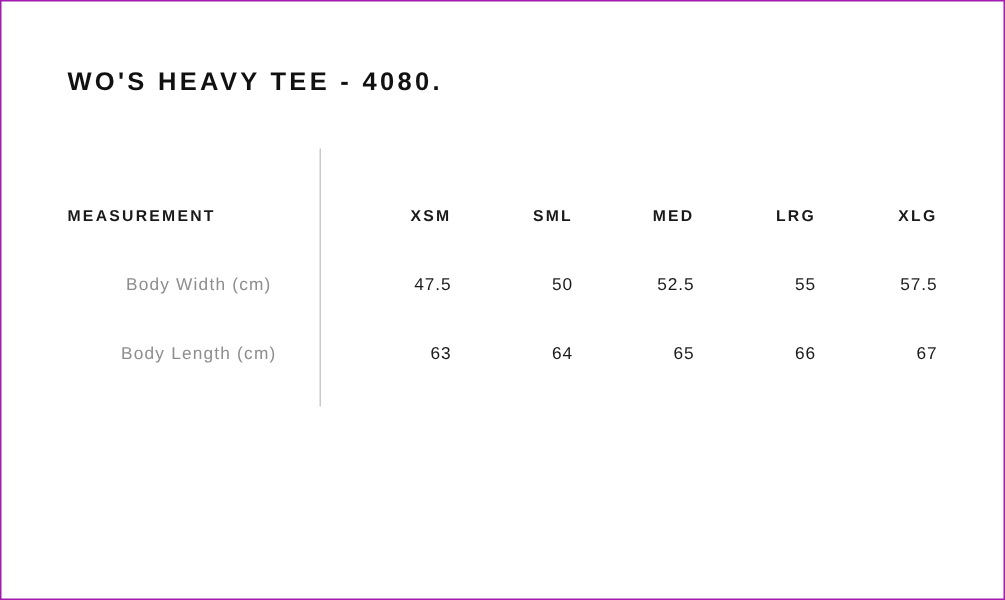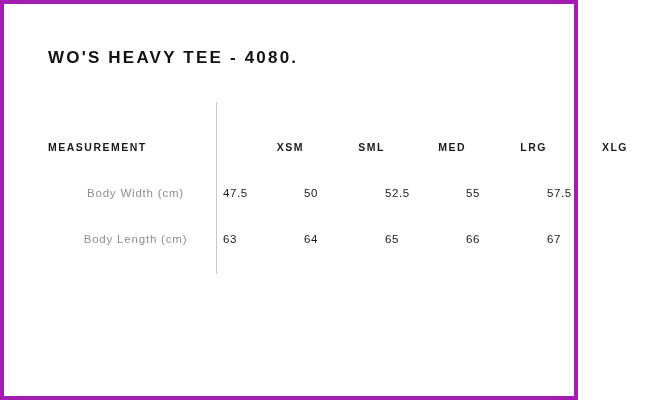--- a/index.html
+++ b/index.html
@@ -8,24 +8,24 @@
     background: #ffffff;
   }
   body {
     width: 670px;
     height: 400px;
     font-family: "Liberation Sans", sans-serif;
     overflow: hidden;
   }
   .page {
     position: relative;
-    width: 578px;
+    width: 670px;
     height: 400px;
     box-sizing: border-box;
-    border: 4px solid #a21caf;
+    border: 1px solid #a21caf;
     background: #ffffff;
   }
   .inner {
     position: absolute;
     left: 0;
     top: 0;
     width: 668px;
     height: 398px;
     padding: 0 44px;
     box-sizing: border-box;
@@ -73,21 +73,21 @@
     width: 81px;
   }
   td.row-label {
     text-align: center;
     font-size: 11.5px;
     letter-spacing: 0.8px;
     color: #8d8d8d;
     font-weight: normal;
   }
   td.cell-value {
-    text-align: left;
+    text-align: right;
     font-size: 11.5px;
     letter-spacing: 0.6px;
     color: #1a1a1a;
   }
   .divider {
     position: absolute;
     left: 168px;
     top: -22px;
     width: 1px;
     height: 172px;

